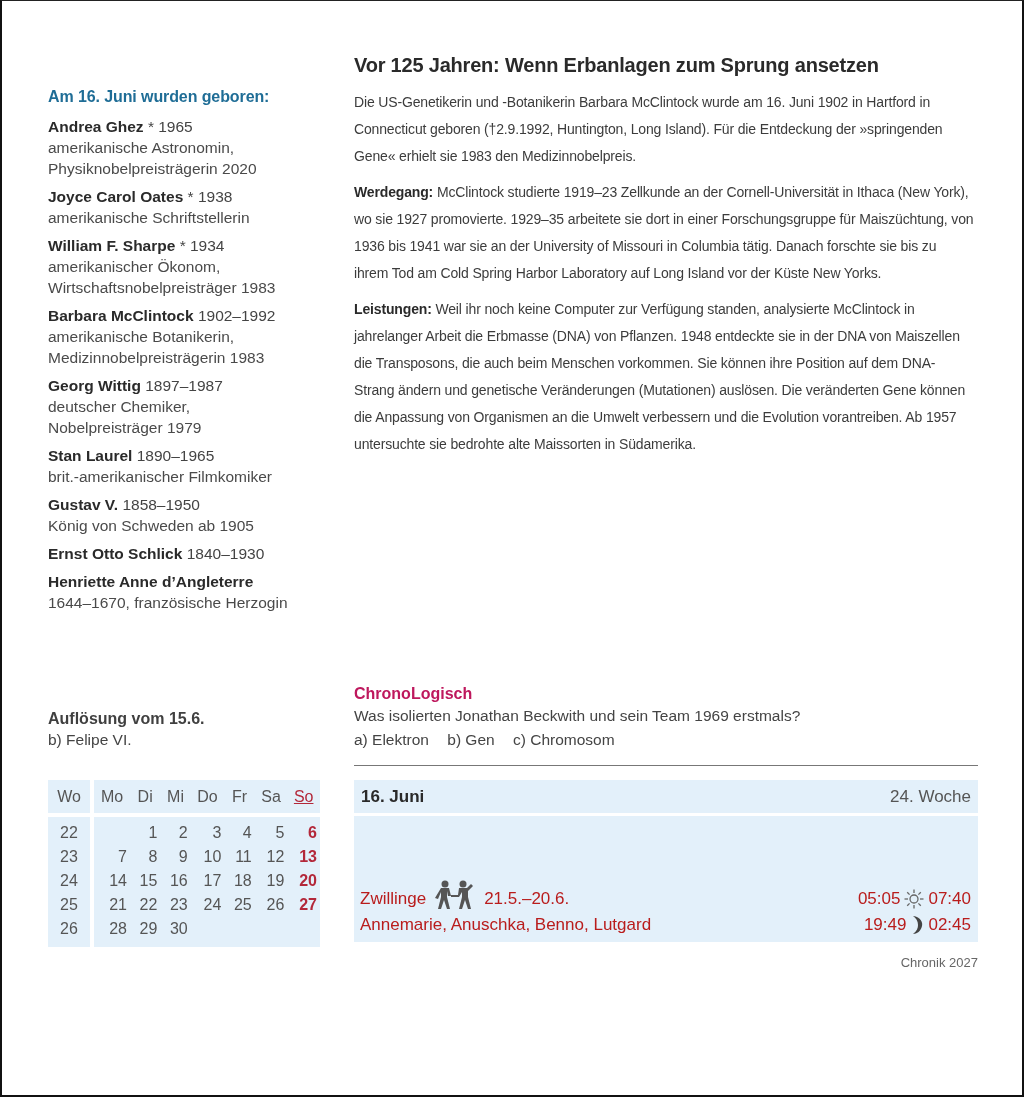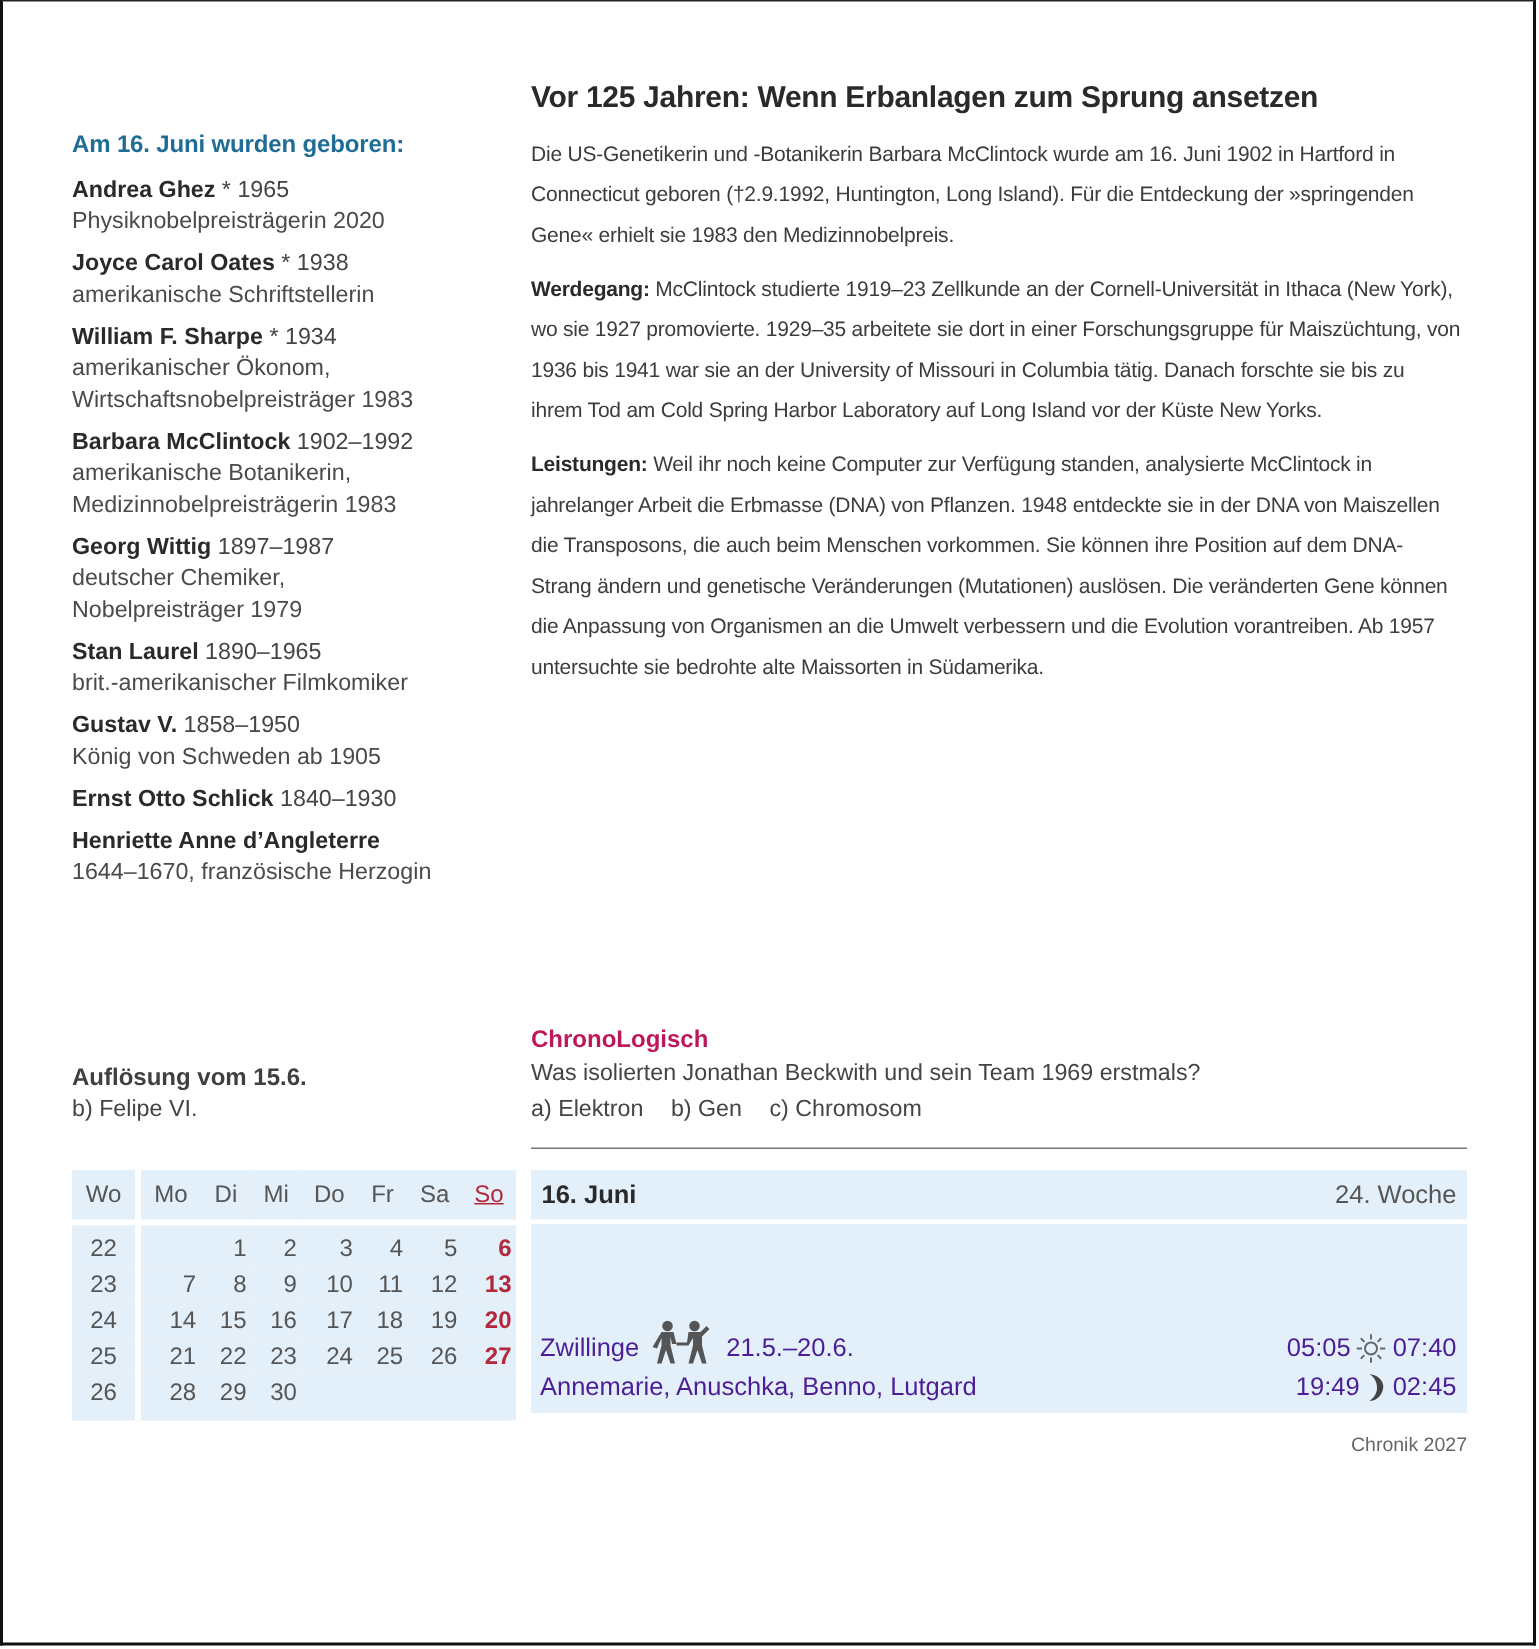--- a/index.html
+++ b/index.html
@@ -20,21 +20,21 @@
   .person .name { font-weight: bold; color: #2a2a2a; }
   .person .years { color: #444; }
   .person .desc { display: block; color: #4a4a4a; }
 
   .solution { position: absolute; left: 48px; top: 709px; width: 290px; }
   .solution-title { font-weight: bold; font-size: 16px; color: #404040; line-height: 20px; }
   .solution-text { font-size: 15.5px; color: #444; line-height: 22px; }
 
   
   .mini-cal { position: absolute; left: 48px; top: 780px; width: 272px; }
-  .mini-cal table { border-collapse: separate; border-spacing: 0; width: 296px; font-size: 16px; color: #555; }
+  .mini-cal table { border-collapse: separate; border-spacing: 0; width: 272px; font-size: 16px; color: #555; }
   .mini-cal td { text-align: right; padding: 0 3px; height: 24px; line-height: 24px; background: #e3f0fa; }
   .mini-cal thead td { height: 33px; line-height: 33px; }
   .mini-cal .wk { text-align: center; width: 36px; border-right: 4px solid #fff; }
   .mini-cal thead td { border-bottom: 4px solid #fff; }
   .mini-cal .sun { color: #b3283a; font-weight: bold; }
   .mini-cal thead .sun { font-weight: normal; color: #b3283a; text-decoration: underline; }
   .mini-cal tbody tr:first-child td { padding-top: 4px; }
   .mini-cal tbody tr:last-child td { padding-bottom: 6px; }
   .mini-cal thead td.dayhead { text-align: center; }
 
@@ -49,39 +49,40 @@
   .quiz-q, .quiz-opts { font-size: 15.5px; color: #444; line-height: 24px; }
   .quiz-opts span { margin-right: 14px; }
   .quiz-rule { position: absolute; left: 354px; top: 765px; width: 624px; height: 1px; background: #777; }
 
   
   .daybox { position: absolute; left: 354px; top: 780px; width: 624px; height: 162px; }
   .dayhead-bar { height: 33px; background: #e3f0fa; display: flex; justify-content: space-between; align-items: center; padding: 0 7px; border-bottom: 3px solid #fff; }
   .day-date { font-weight: bold; font-size: 17px; color: #2a2a2a; }
   .day-week { font-size: 17px; color: #555; }
   .day-body { position: relative; height: 126px; background: #e3f0fa; }
-  .row { position: absolute; left: 6px; right: 7px; display: flex; justify-content: space-between; align-items: center; font-size: 17px; color: #4c1d95; }
+  .row { position: absolute; left: 6px; right: 7px; display: flex; justify-content: space-between; align-items: center; font-size: 17px; color: #b91c1c; }
   .row1 { top: 68px; }
   .row2 { top: 99px; }
   .zodiac { display: flex; align-items: center; }
   .twins { display: inline-block; width: 46px; height: 30px; margin: 0 6px 0 6px; position: relative; top: -4px; }
   .sunmoon { display: flex; align-items: center; }
   .sunmoon .ico { margin: 0 4px; display: inline-flex; align-items: center; }
 
   .footer { position: absolute; right: 48px; top: 955px; font-size: 13px; color: #666; }
 </style>
 </head>
 <body>
 
 <div class="frame"></div>
 
 <div class="born">
   <div class="born-title">Am 16. Juni wurden geboren:</div>
   <div class="person">
     <span class="name">Andrea Ghez</span><span class="years"> * 1965</span>
+    <span class="desc">amerikanische Astronomin,</span>
     <span class="desc">Physiknobelpreisträgerin 2020</span>
   </div>
   <div class="person">
     <span class="name">Joyce Carol Oates</span><span class="years"> * 1938</span>
     <span class="desc">amerikanische Schriftstellerin</span>
   </div>
   <div class="person">
     <span class="name">William F. Sharpe</span><span class="years"> * 1934</span>
     <span class="desc">amerikanischer Ökonom,</span>
     <span class="desc">Wirtschaftsnobelpreisträger 1983</span>

